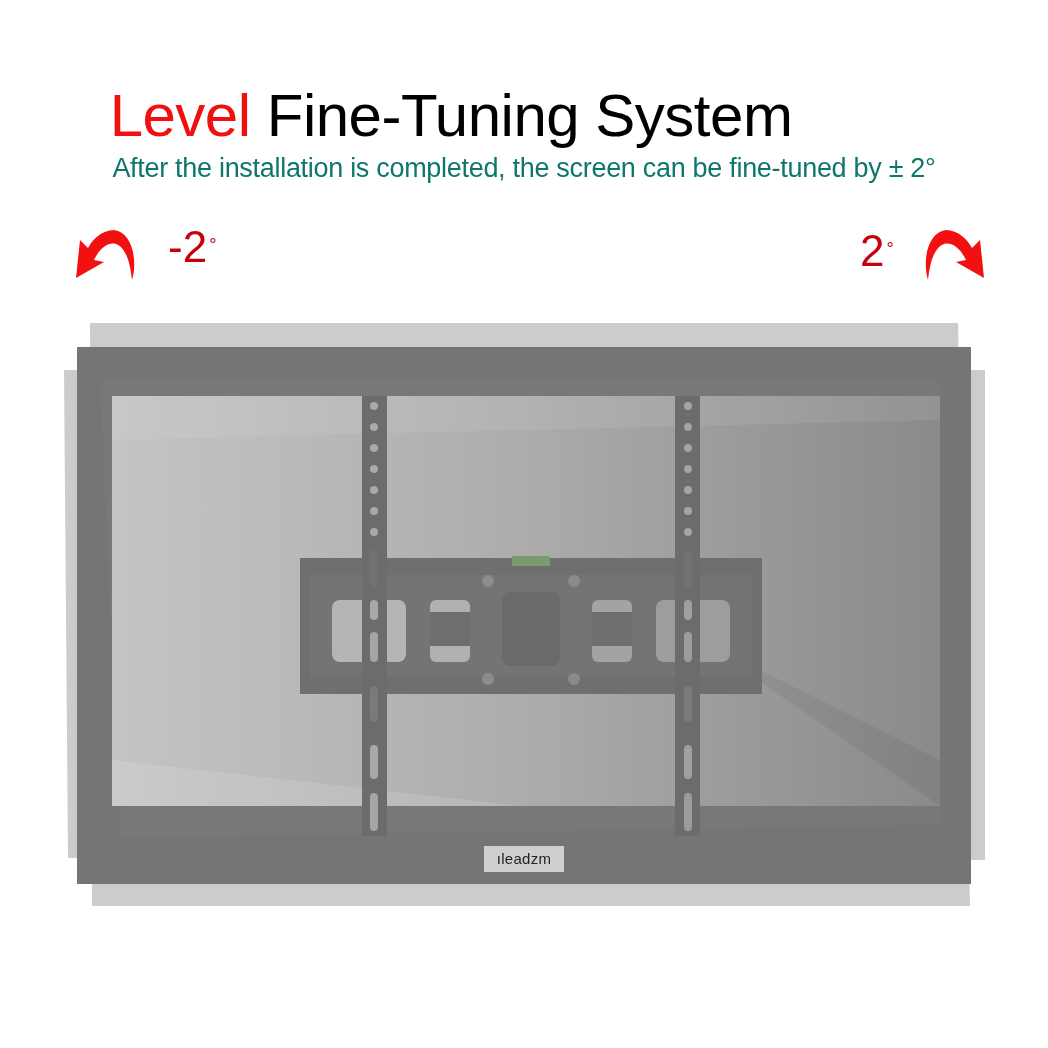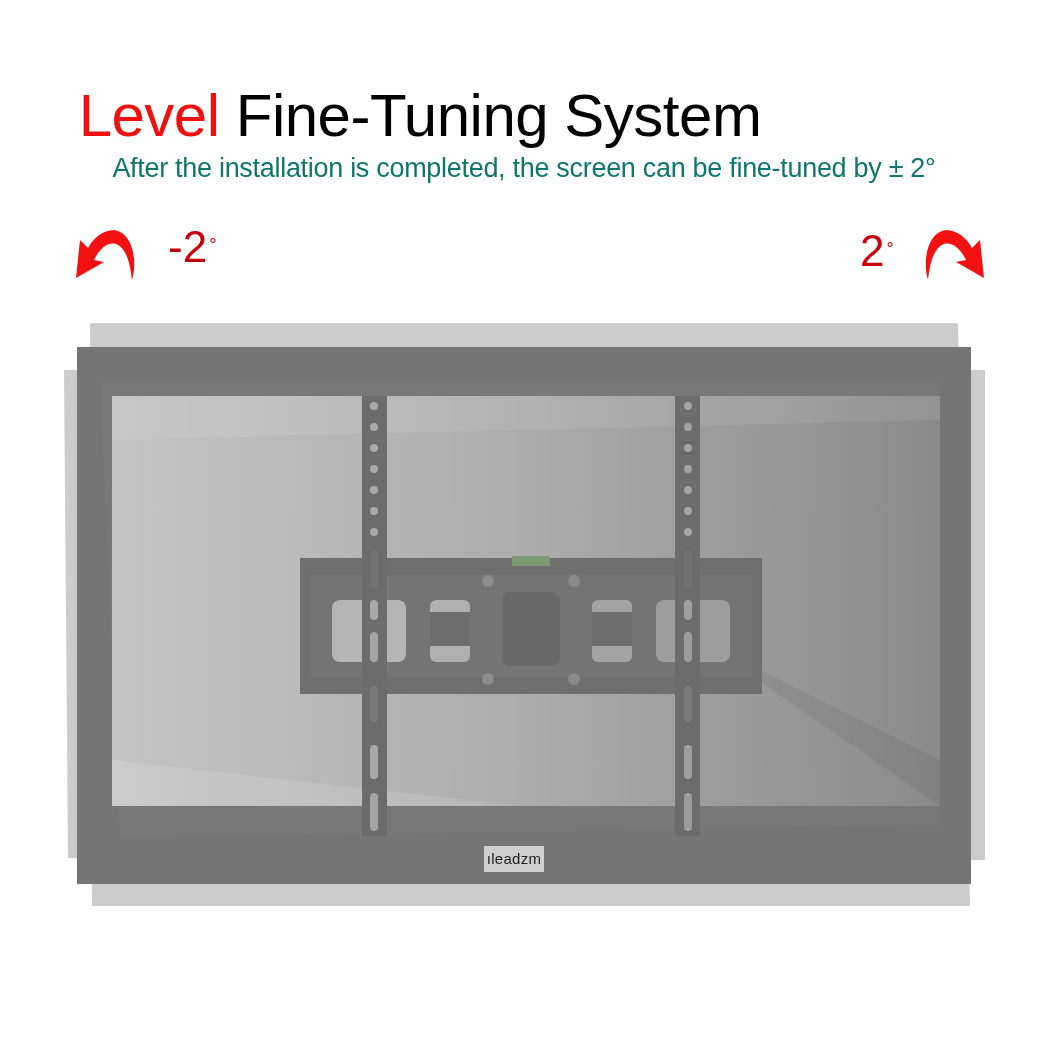--- a/index.html
+++ b/index.html
@@ -1,28 +1,28 @@
 <!DOCTYPE html>
 <html><head>
 <meta charset="utf-8">
 <style>
   html,body{margin:0;padding:0;background:#fff;}
   body{width:1048px;height:1048px;position:relative;overflow:hidden;font-family:"Liberation Sans","DejaVu Sans",sans-serif;}
-  .title{position:absolute;left:0;top:78px;width:840px;text-align:center;font-size:60px;line-height:76px;color:#000;letter-spacing:-0.5px;}
+  .title{position:absolute;left:0;top:78px;width:840px;text-align:center;font-size:60px;line-height:76px;color:#000;letter-spacing:-0.5px;padding-left:31px;}
   .title .accent{color:#f01010;}
   .subtitle{position:absolute;left:0;top:148px;width:1048px;text-align:center;font-size:27px;line-height:40px;color:#0f766e;letter-spacing:-0.3px;}
   .deg{position:absolute;font-size:44px;line-height:50px;color:#c8000c;}
   .deg-left{left:168px;top:222px;}
   .deg-right{left:860px;top:226px;}
   .deg sup{font-size:18px;vertical-align:top;position:relative;top:-2px;margin-left:2px;}
   .arrow{position:absolute;}
   .arrow-left{left:74px;top:222px;width:72px;height:60px;}
   .arrow-right{left:914px;top:222px;width:72px;height:60px;}
   .stage{position:absolute;left:0;top:0;width:1048px;height:1048px;}
-  .brand{position:absolute;left:484px;top:846px;width:60px;height:26px;background:#cfcfcf;color:#222;font-size:15px;line-height:26px;text-align:center;letter-spacing:0.3px;}
+  .brand{position:absolute;left:484px;top:846px;width:80px;height:26px;background:#cfcfcf;color:#222;font-size:15px;line-height:26px;text-align:center;letter-spacing:0.3px;}
 </style>
 </head>
 <body>
 
 <div class="title"><span class="accent">Level</span><span> Fine-Tuning System</span></div>
 <div class="subtitle">After the installation is completed, the screen can be fine-tuned by ± 2°</div>
 
 <svg class="arrow arrow-left" viewBox="0 0 72 60">
   <path d="M58 58 C64 38 58 10 40 8 C28 8 18 18 14 26 L6 18 L2 56 L30 40 L20 38 C26 26 34 20 42 22 C52 26 56 40 58 58 Z" fill="#f21010"></path>
 </svg>

